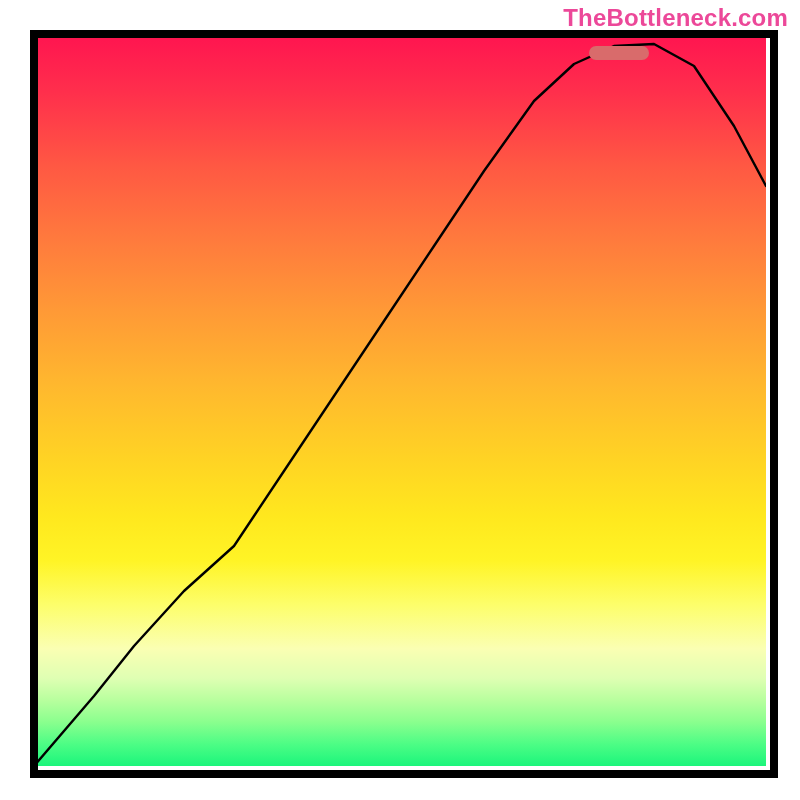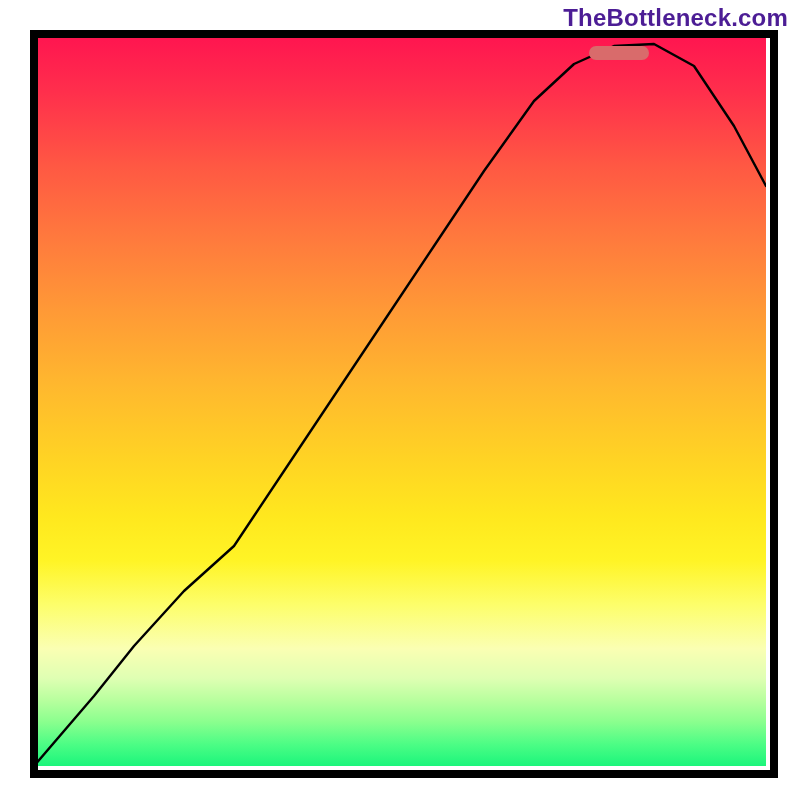--- a/index.html
+++ b/index.html
@@ -17,21 +17,21 @@
     width: 800px;
     height: 800px;
   }
   .watermark {
     position: absolute;
     top: 4px;
     right: 12px;
     font-family: Arial, Helvetica, sans-serif;
     font-size: 24px;
     font-weight: 600;
-    color: #4c1d95;
+    color: #ec4899;
     letter-spacing: 0.2px;
     margin-left: 12px;
   }
   .plot-area {
     position: absolute;
     left: 34px;
     top: 34px;
     width: 732px;
     height: 732px;
     overflow: hidden;

